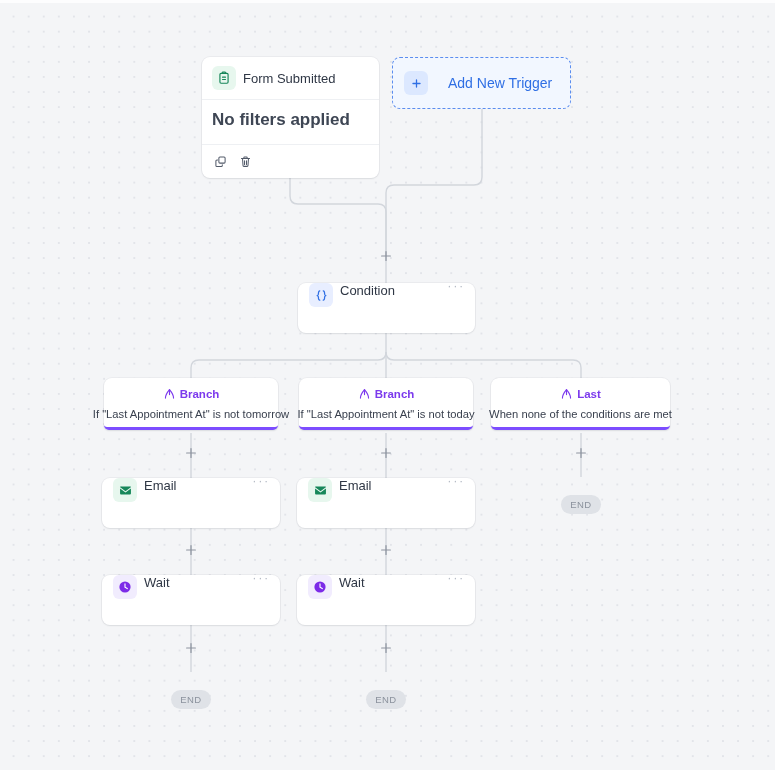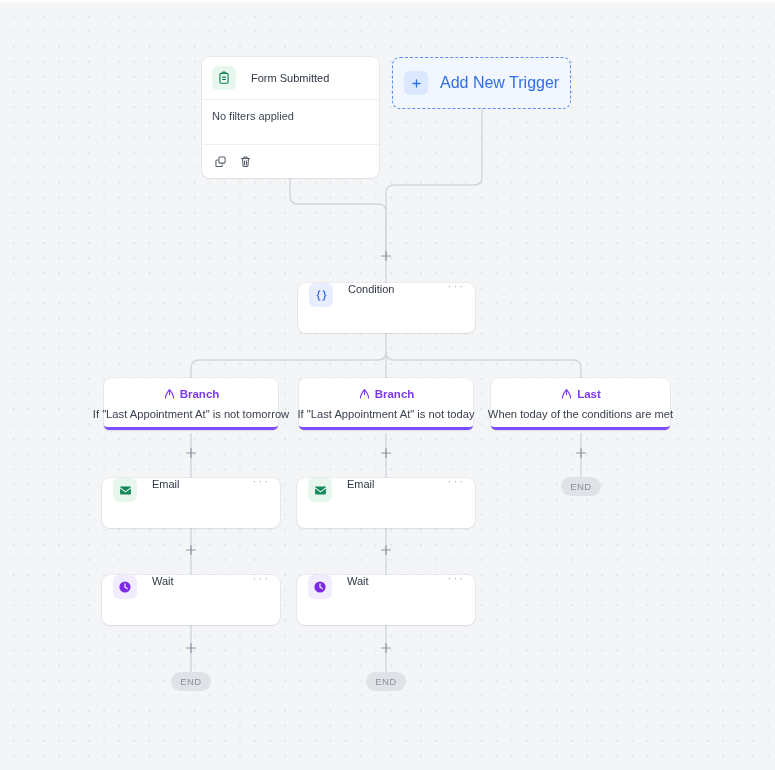--- a/index.html
+++ b/index.html
@@ -55,22 +55,23 @@
     height: 43px;
     display: flex; align-items: center;
     padding-left: 10px;
     border-bottom: 1px solid #eef0f3;
   }
   .trigger-body {
     height: 45px;
     display: flex; align-items: flex-start;
     padding: 10px 0 0 10px;
     border-bottom: 1px solid #eef0f3;
-    font-size: 11px;
+    font-size: 17px;
     color: #3e4654;
+    font-weight: bold;
   }
   .trigger-foot {
     height: 32px;
     display: flex; align-items: center;
     gap: 10px;
     padding-left: 11px;
   }
   .foot-btn {
     width: 15px; height: 15px;
     display: flex; align-items: center; justify-content: center;
@@ -83,23 +84,23 @@
     width: 24px; height: 24px;
     border-radius: 6px;
     display: flex; align-items: center; justify-content: center;
     flex: 0 0 auto;
   }
   .chip-green  { background: #e7f7ee; }
   .chip-blue   { background: #e8eeff; }
   .chip-violet { background: #f1ecfe; }
 
   .node-label {
-    font-size: 11px;
+    font-size: 13px;
     color: #2f3745;
-    margin-left: 15px;
+    margin-left: 7px;
     white-space: nowrap;
   }
 
   
   .add-trigger {
     position: absolute;
     left: 392px; top: 57px;
     width: 179px; height: 52px;
     background: #f2f7ff;
     border: 1.4px dashed #5b8def;
@@ -112,22 +113,22 @@
   .add-trigger .plusbox {
     width: 24px; height: 24px;
     border-radius: 6px;
     background: #dce8ff;
     display: flex; align-items: center; justify-content: center;
     color: #2f6fe4;
     font-size: 15px;
     line-height: 1;
   }
   .add-trigger .at-label {
-    margin-left: 12px;
-    font-size: 16px;
+    margin-left: 20px;
+    font-size: 14px;
     color: #2f6fe4;
     white-space: nowrap;
   }
 
   
   .action-card {
     height: 50px;
     display: flex; align-items: flex-start;
     padding: 0 10px 0 11px;
   }
@@ -193,20 +194,21 @@
   .end-pill {
     position: absolute;
     width: 40px; height: 19px;
     border-radius: 10px;
     background: #dfe2e7;
     color: #8b929d;
     font-size: 9.5px;
     letter-spacing: .4px;
     display: flex; align-items: center; justify-content: center;
     z-index: 12;
+    margin-top: 18px;
   }
 </style>
 </head>
 <body>
 
 <div id="canvas">
 
   <div id="top-strip"></div>
 
   <svg id="wires" viewBox="0 0 775 770" width="775" height="770">
@@ -314,21 +316,21 @@
   <div class="branch-card branch-3">
     <div class="branch-title">
       <span>
         <svg width="13" height="13" viewBox="0 0 24 24" fill="none" stroke="#7c3aed" stroke-width="2.1" stroke-linecap="round" stroke-linejoin="round">
           <path d="M4.5 20.5c0-6.5 3.3-10.5 7.5-15.5 4.2 5 7.5 9 7.5 15.5"></path>
           <path d="M12 5v9"></path>
         </svg>
       </span>
       <span>Last</span>
     </div>
-    <div class="branch-sub">When today of the conditions are met</div>
+    <div class="branch-sub">When none of the conditions are met</div>
   </div>
 
   <div class="card action-card card-email-1">
     <span class="chip chip-green">
       <svg width="15" height="15" viewBox="0 0 24 24" fill="#17875a">
         <path d="M3.4 6.6A1.6 1.6 0 0 1 5 5.4h14a1.6 1.6 0 0 1 1.6 1.2L12 13.1 3.4 6.6z"></path>
         <path d="M3.3 8.6v8.2A1.6 1.6 0 0 0 5 18.4h14a1.6 1.6 0 0 0 1.7-1.6V8.6L12 15 3.3 8.6z"></path>
       </svg>
     </span>
     <span class="node-label">Email</span>

